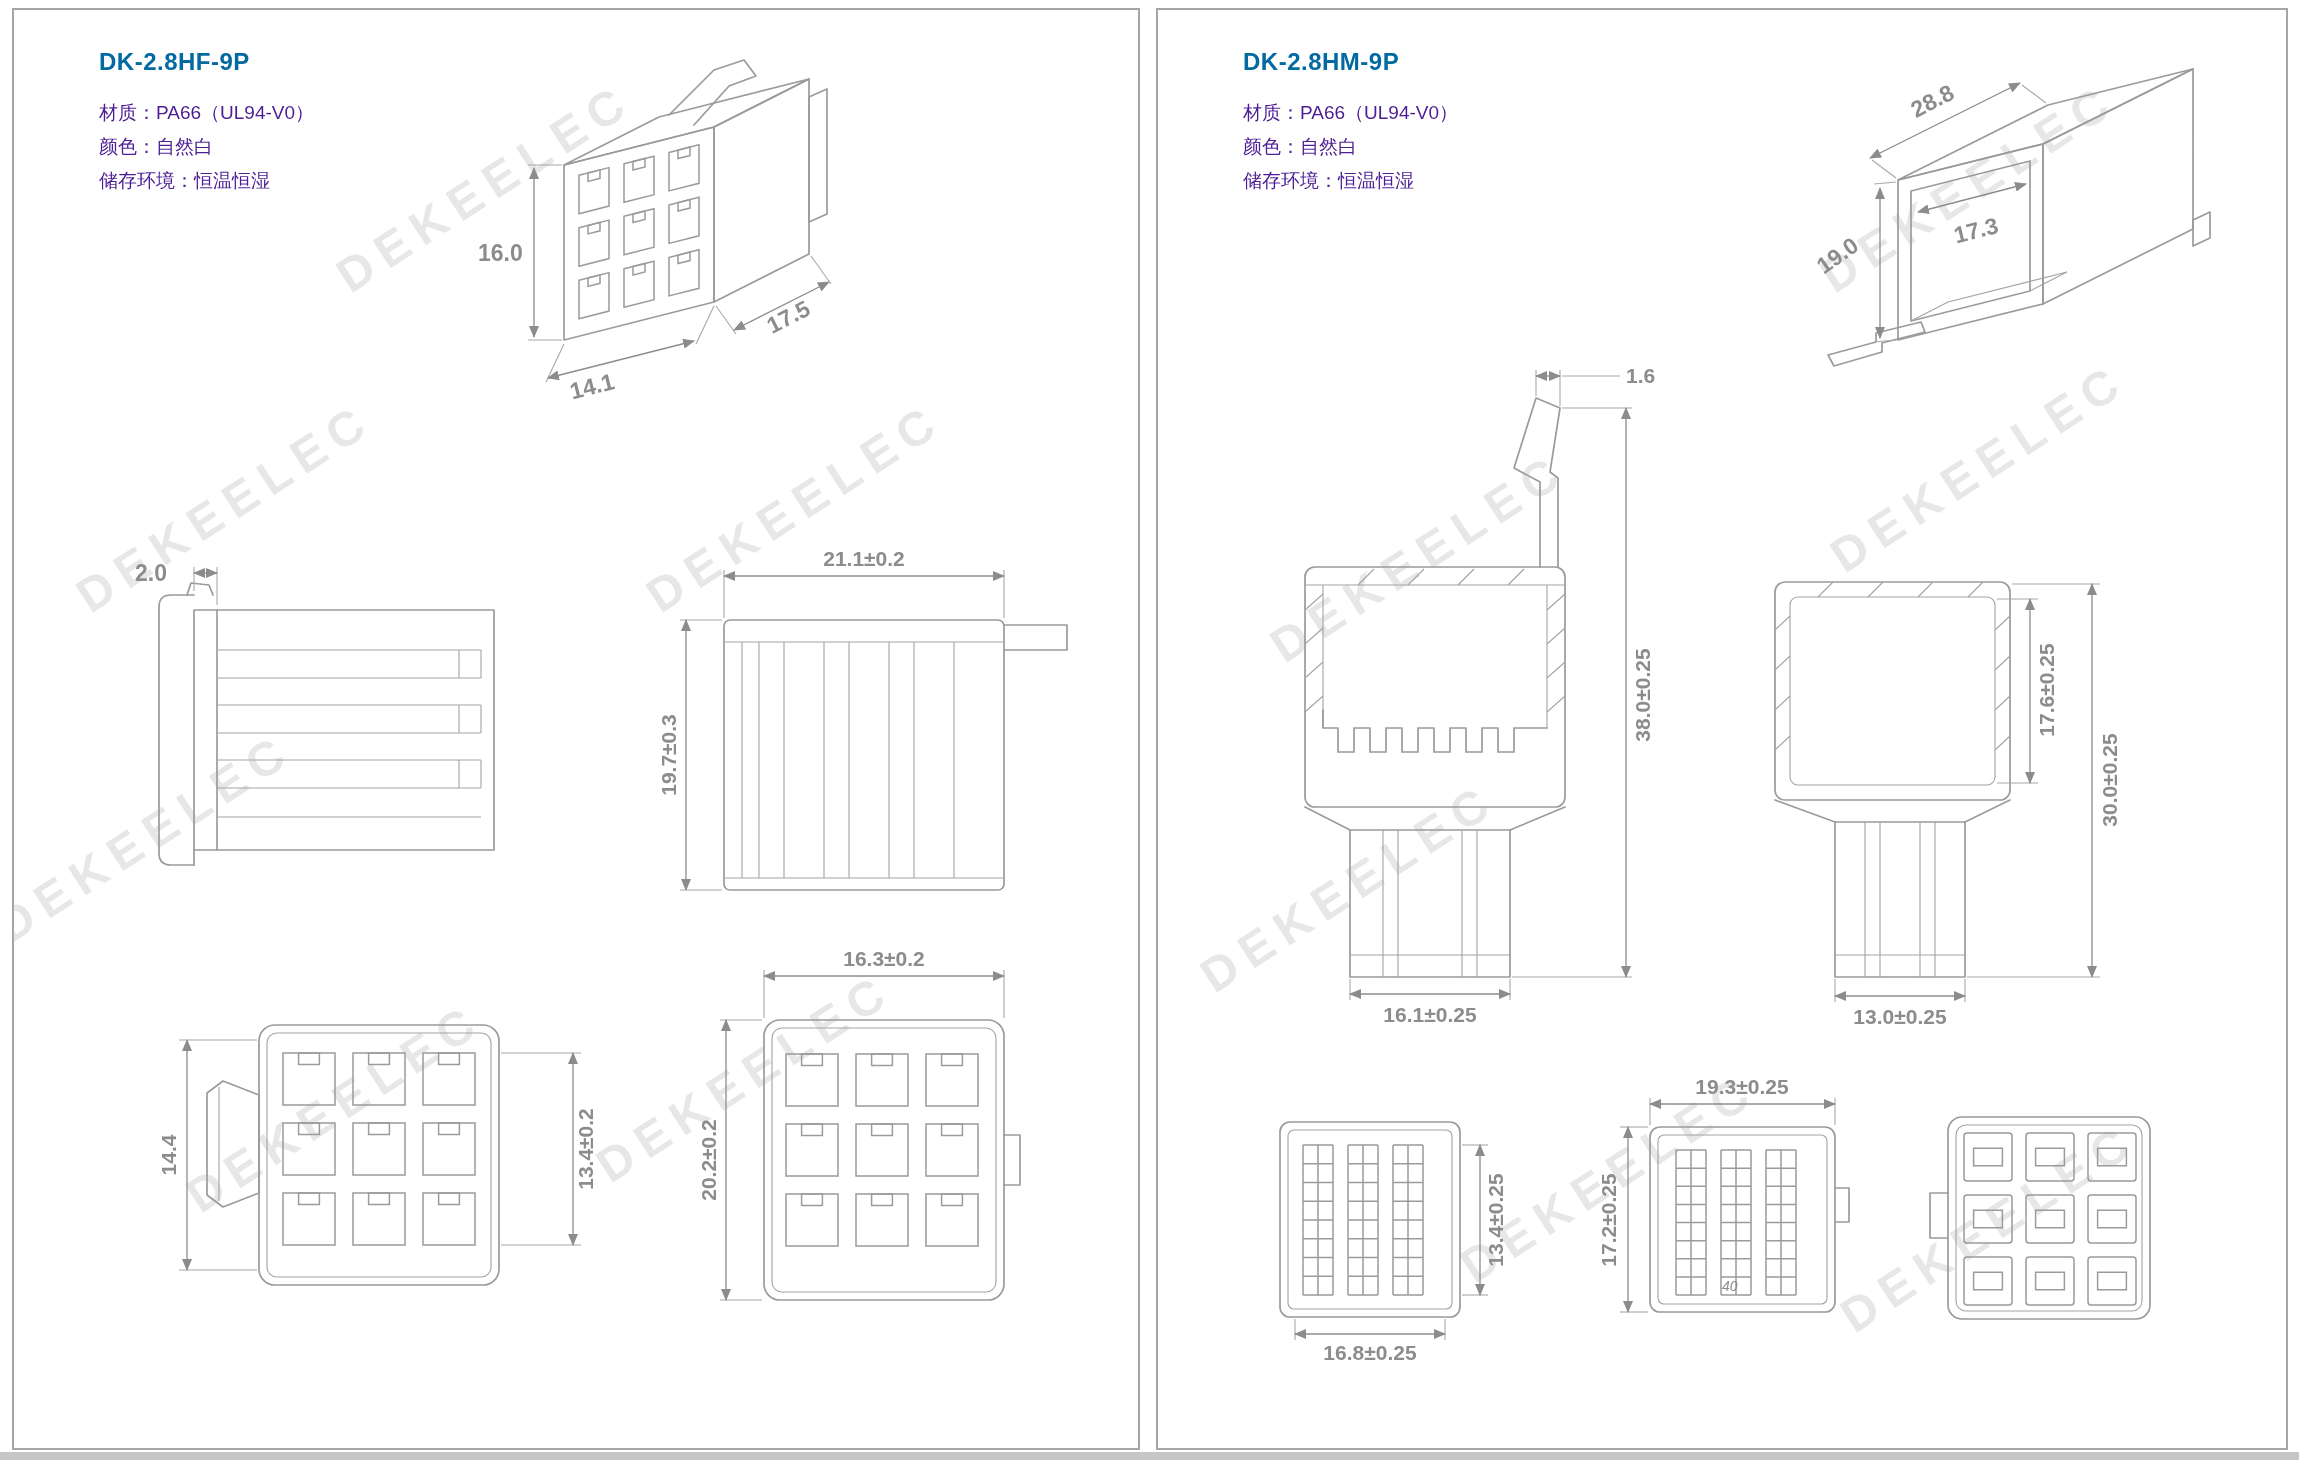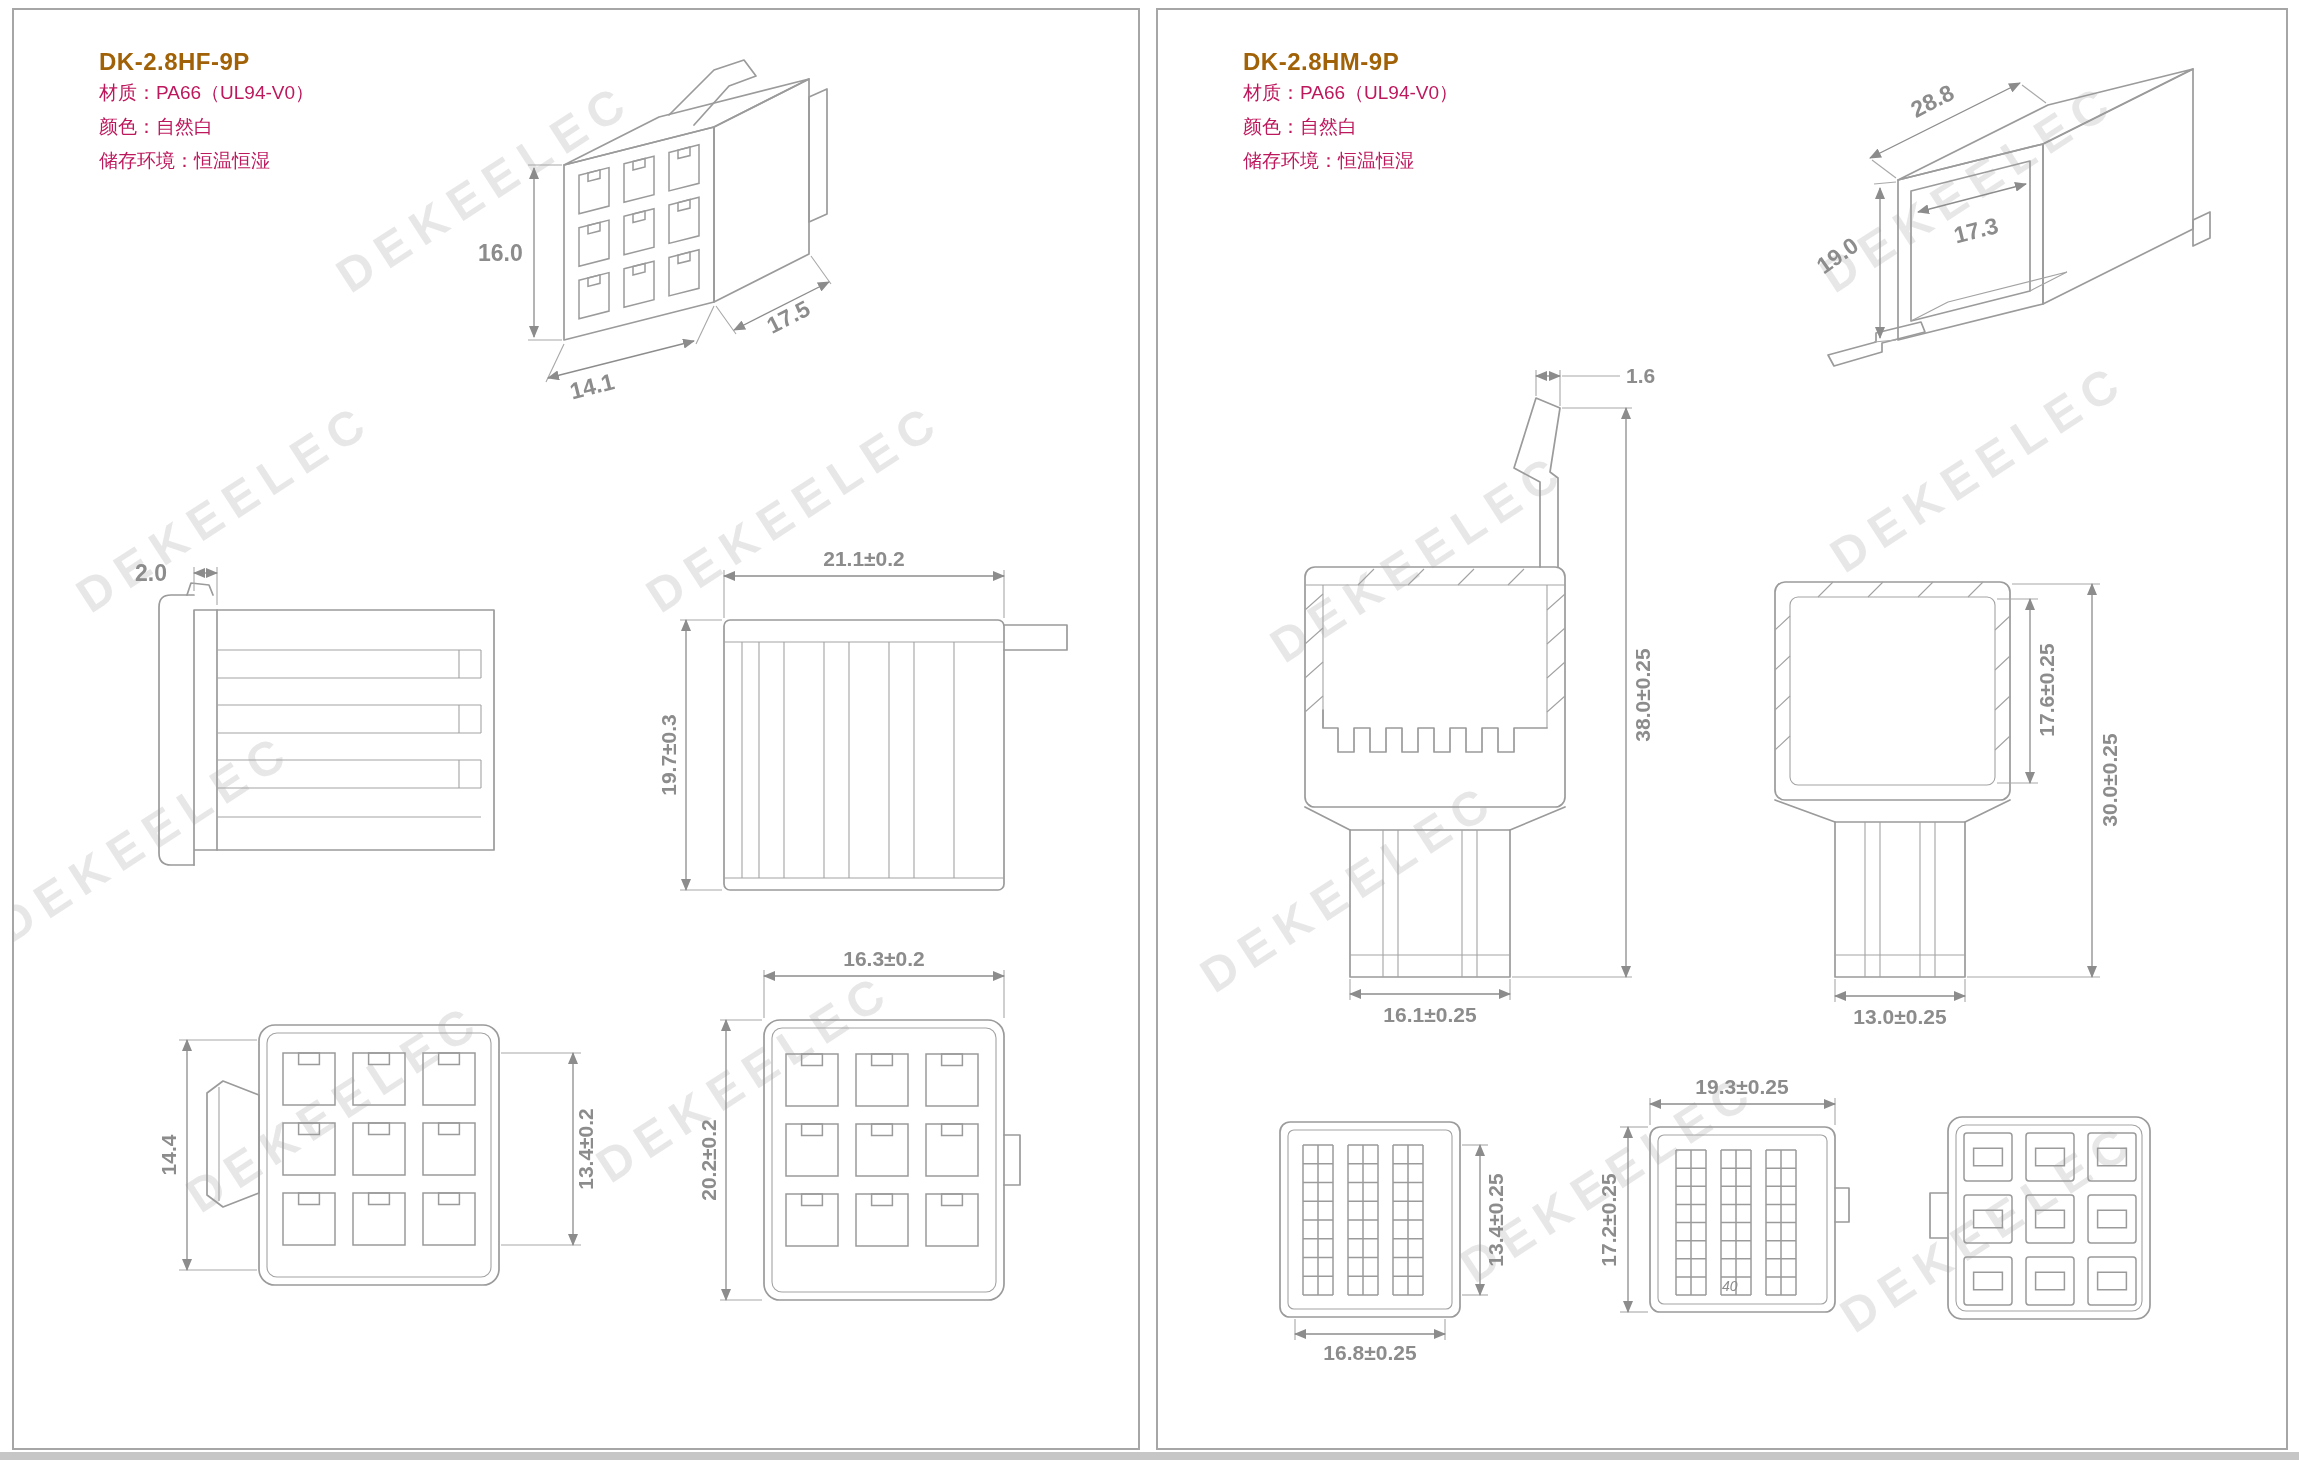--- a/index.html
+++ b/index.html
@@ -8,22 +8,22 @@
     font-family:"Liberation Sans", sans-serif; overflow:hidden;
   }
   .panel {
     position:absolute; top:8px; height:1442px; background:#ffffff;
     border:2px solid #a6a6a6; box-sizing:border-box; overflow:hidden;
   }
   #panel-left  { left:12px;   width:1128px; }
   #panel-right { left:1156px; width:1132px; }
 
   .hdr { position:absolute; left:85px; top:38px; z-index:3; }
-  .hdr .title { font-size:24px; font-weight:bold; color:#a16207; letter-spacing:0.5px; margin-bottom:0; }
-  .hdr .spec  { font-size:19px; color:#be185d; line-height:1.8; }
+  .hdr .title { font-size:24px; font-weight:bold; color:#0369a1; letter-spacing:0.5px; margin-bottom:20px; }
+  .hdr .spec  { font-size:19px; color:#4c1d95; line-height:1.8; }
 
   svg.draw { position:absolute; left:0; top:0; z-index:2; }
 
   .wm {
     position:absolute; z-index:1; color:#e2e2e2; font-size:48px; font-weight:bold;
     letter-spacing:10px; white-space:nowrap; transform:rotate(-33deg);
     opacity:0.8; pointer-events:none;
   }
 
   .ln   { fill:none; stroke:#9b9b9b; stroke-width:1.7; stroke-linejoin:round; stroke-linecap:round; }

